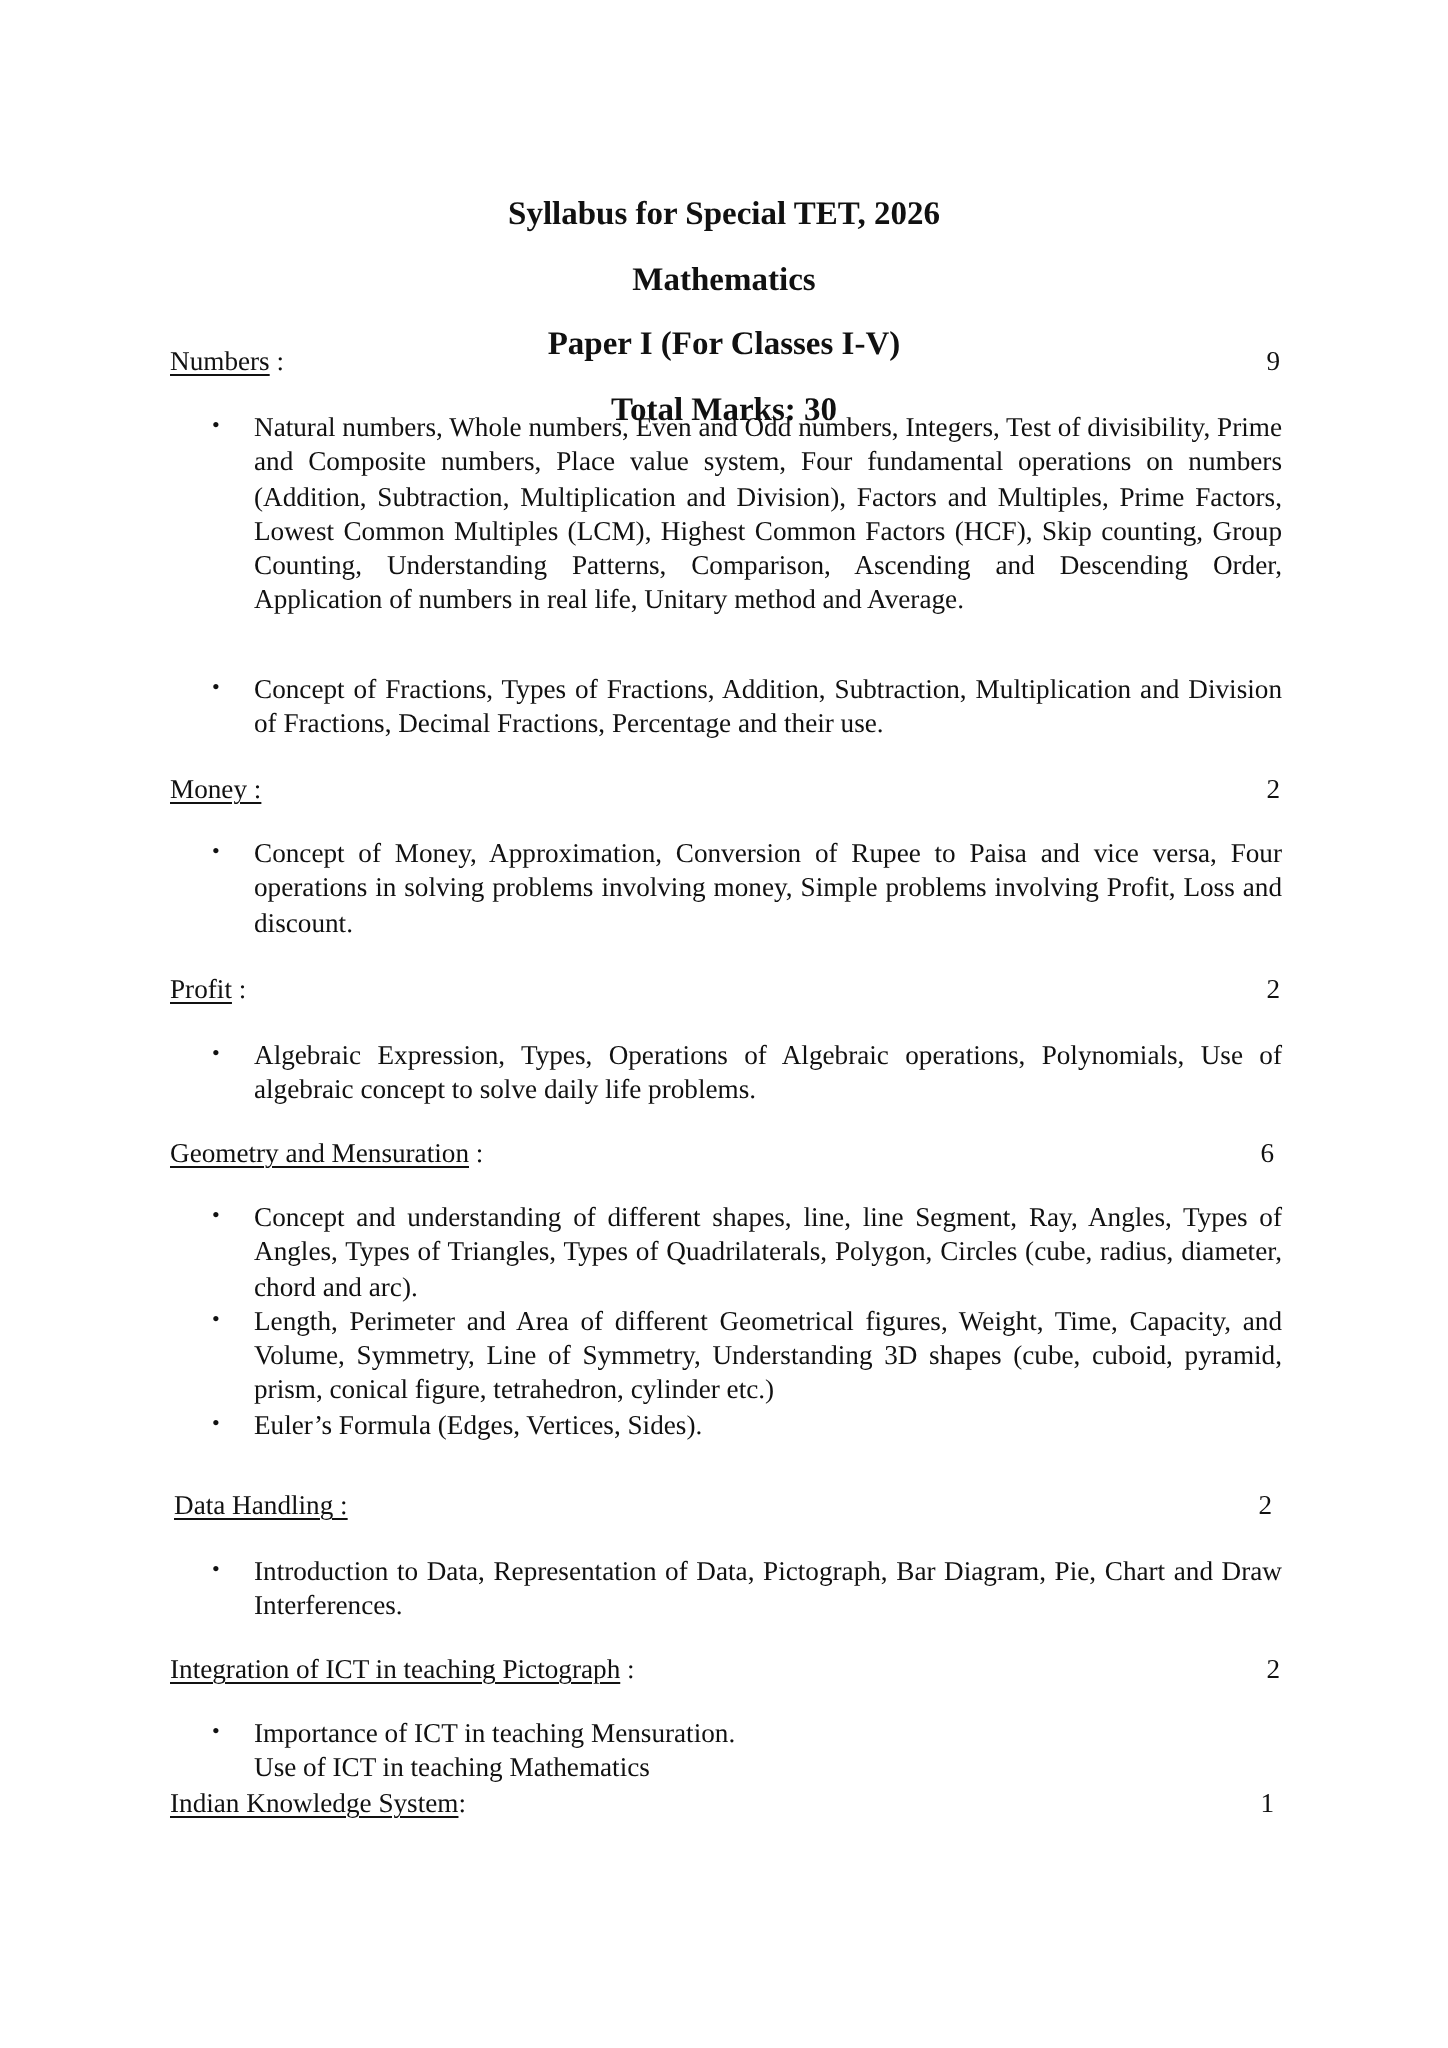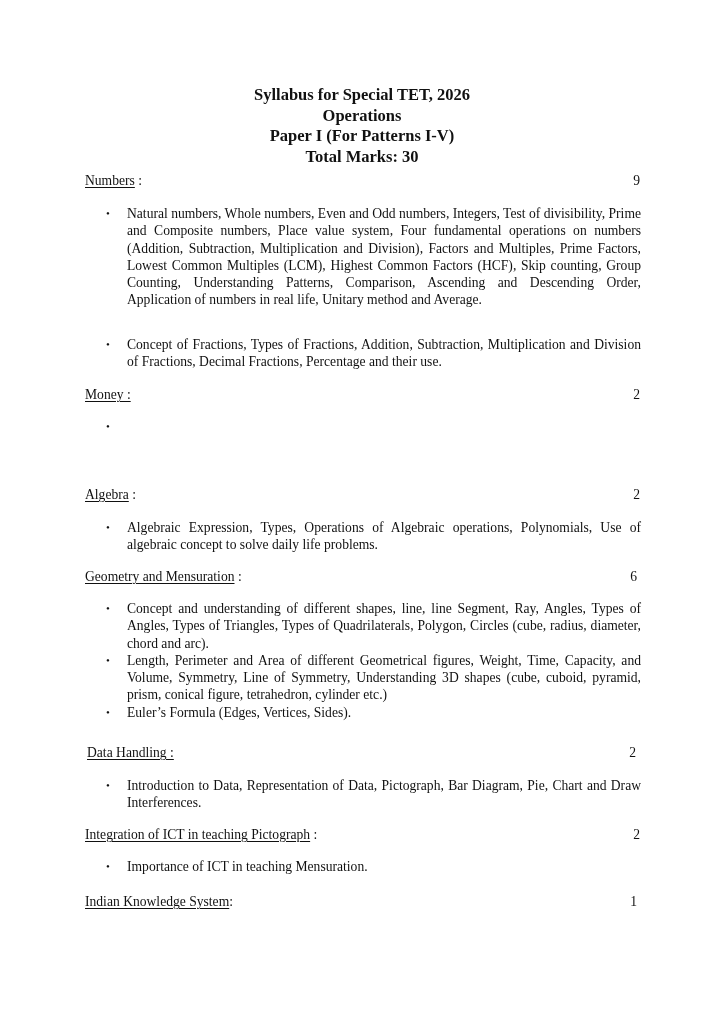--- a/index.html
+++ b/index.html
@@ -6,21 +6,21 @@
     body {
       width: 724px; height: 1024px; position: relative; overflow: hidden;
       font-family: "Liberation Serif", "DejaVu Serif", serif;
       color: #111111;
     }
     .page { position: absolute; left: 0; top: 0; width: 724px; height: 1024px; }
     .title-block {
       position: absolute; left: 0; width: 724px; top: 85px;
       text-align: center; font-weight: bold; font-size: 16.5px; line-height: 20.5px;
     }
-    .title-block div { margin: 0; }
+    .title-block div { margin: 12px; }
     .row {
       position: absolute; left: 85px; width: 556px;
       font-size: 13.6px; line-height: 17px;
     }
     .heading {
       display: flex; justify-content: space-between; align-items: baseline;
     }
     .heading .label u, .heading .label .ul { text-decoration: underline; text-underline-offset: 2px; text-decoration-thickness: 1px; }
     .heading .marks { padding-right: 1px; }
     ul.topics {
@@ -35,22 +35,22 @@
     }
     .sub-line { padding-left: 42px; font-size: 13.6px; line-height: 17.3px; }
   </style>
 </head>
 <body>
 
 <div class="page">
 
   <div class="title-block">
     <div>Syllabus for Special TET, 2026</div>
-    <div>Operations</div>
-    <div>Paper I (For Patterns I-V)</div>
+    <div>Mathematics</div>
+    <div>Paper I (For Classes I-V)</div>
     <div>Total Marks: 30</div>
   </div>
 
   <div class="row" style="top:172px;">
     <div class="heading">
       <span class="label"><u>Numbers</u><span> :</span></span>
       <span class="marks">9</span>
     </div>
   </div>
   <div class="row" style="top:205px;">
@@ -66,27 +66,27 @@
   </div>
 
   <div class="row" style="top:386px;">
     <div class="heading">
       <span class="label"><u>Money :</u><span></span></span>
       <span class="marks">2</span>
     </div>
   </div>
   <div class="row" style="top:418px;">
     <ul class="topics">
-      <li><span class="bullet">•</span></li>
+      <li><span class="bullet">•</span><span>Concept of Money, Approximation, Conversion of Rupee to Paisa and vice versa, Four operations in solving problems involving money, Simple problems involving Profit, Loss and discount.</span></li>
     </ul>
   </div>
 
   <div class="row" style="top:486px;">
     <div class="heading">
-      <span class="label"><u>Algebra</u><span> :</span></span>
+      <span class="label"><u>Profit</u><span> :</span></span>
       <span class="marks">2</span>
     </div>
   </div>
   <div class="row" style="top:519px;">
     <ul class="topics">
       <li><span class="bullet">•</span><span>Algebraic Expression, Types, Operations of Algebraic operations, Polynomials, Use of algebraic concept to solve daily life problems.</span></li>
     </ul>
   </div>
 
   <div class="row" style="top:568px;">
@@ -118,20 +118,21 @@
   <div class="row" style="top:826px;">
     <div class="heading">
       <span class="label"><u>Integration of ICT in teaching Pictograph</u><span> :</span></span>
       <span class="marks">2</span>
     </div>
   </div>
   <div class="row" style="top:858px;">
     <ul class="topics">
       <li style="text-align:left;"><span class="bullet">•</span><span>Importance of ICT in teaching Mensuration.</span></li>
     </ul>
+    <div class="sub-line">Use of ICT in teaching Mathematics</div>
   </div>
 
   <div class="row" style="top:893px;">
     <div class="heading">
       <span class="label"><u>Indian Knowledge System</u><span>:</span></span>
       <span class="marks" style="padding-right:4px;">1</span>
     </div>
   </div>
 
 </div>

